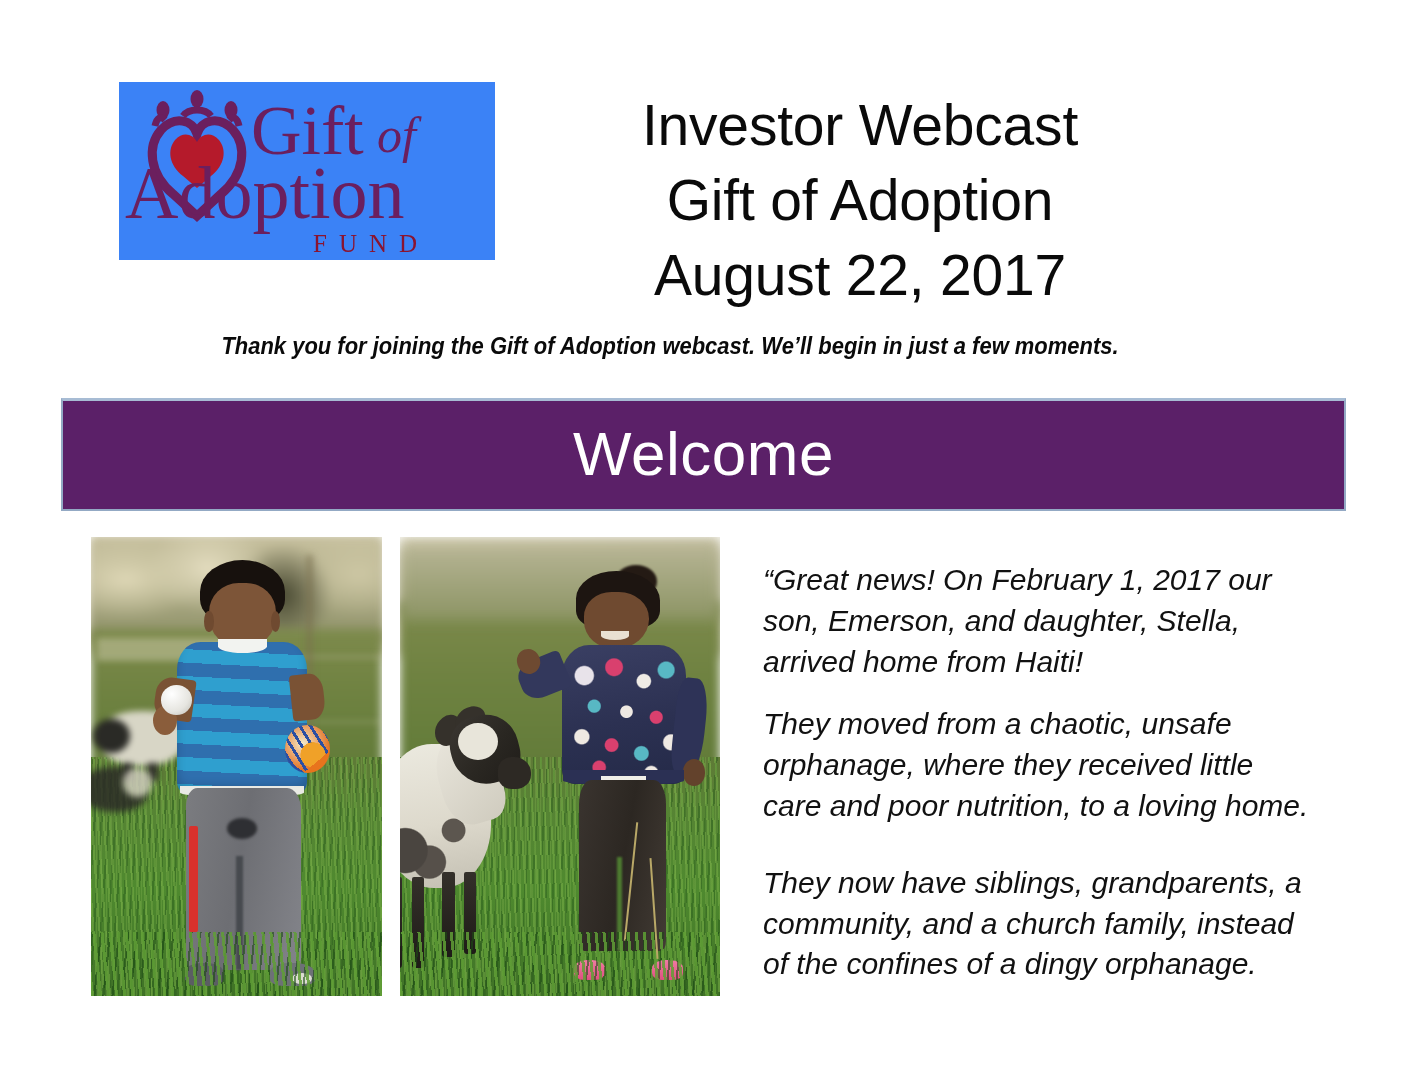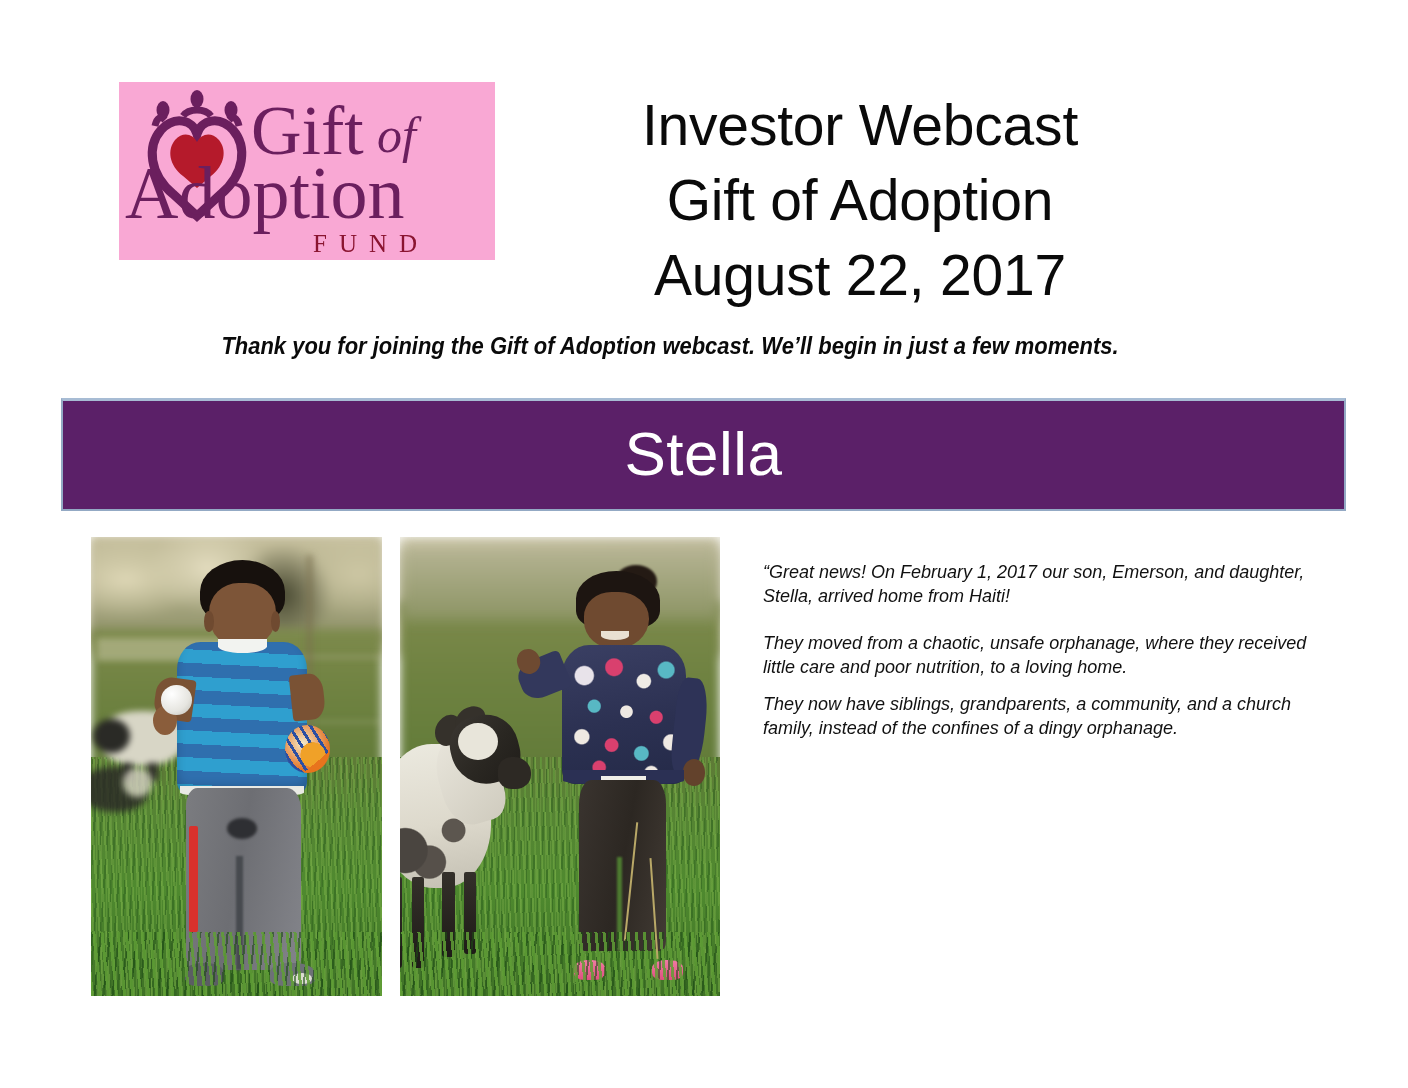--- a/index.html
+++ b/index.html
@@ -19,21 +19,21 @@
     left: 0; top: 0;
     width: 1408px;
     height: 390px;
   }
 
   
   #logo-box {
     position: absolute;
     left: 119px; top: 82px;
     width: 376px; height: 178px;
-    background: #f9a8d4;
+    background: #3b82f6;
   }
   #logo-art {
     position: absolute;
     left: 0; top: 0;
     width: 376px; height: 178px;
   }
 
   
   #title-block {
     position: absolute;
@@ -430,21 +430,21 @@
   <div id="title-block">
     <span class="tline">Investor Webcast</span>
     <span class="tline">Gift of Adoption</span>
     <span class="tline">August 22, 2017</span>
   </div>
 
   <div id="welcome-note">Thank you for joining the Gift of Adoption webcast. We’ll begin in just a few moments.</div>
 </div>
 
 <div id="welcome-banner">
-  <div id="welcome-banner-title">Stella</div>
+  <div id="welcome-banner-title">Welcome</div>
 </div>
 
 <div id="photo-boy" class="photo">
   <div class="scene">
     <div class="bg-sky"></div>
     <div class="bg-wall"></div>
     <div class="bg-mid"></div>
     <div class="blurline" style="left:2%;top:22%;width:44%;height:5%;"></div>
     <div class="blurline" style="left:48%;top:26%;width:54%;height:2px;background:rgba(200,196,170,.55);"></div>
     <div class="blurline" style="left:46%;top:40%;width:56%;height:2px;background:rgba(190,188,160,.45);"></div>
@@ -530,18 +530,18 @@
       <div class="shoe-g shoe-gl"></div>
       <div class="shoe-g shoe-gr"></div>
     </div>
 
     <div class="stalk" style="left:72%;top:62%;height:26%;transform:rotate(6deg);"></div>
     <div class="stalk" style="left:79%;top:70%;height:22%;transform:rotate(-4deg);"></div>
     <div class="grass-fg"></div>
   </div>
 </div>
 
-<div id="testimonial" style="position:absolute;left:763px;top:560px;width:553px;font-size:18px;
+<div id="testimonial" style="position:absolute;left:763px;top:560px;width:553px;font-size:30px;
             font-style:italic;line-height:1.36;color:#111;">
   <p style="margin-bottom:22px;">“Great news! On February 1, 2017 our son, Emerson, and daughter, Stella, arrived home from Haiti!</p>
-  <p style="margin-bottom:12px;">They moved from a chaotic, unsafe orphanage, where they received little care and poor nutrition, to a loving home.</p>
+  <p style="margin-bottom:36px;">They moved from a chaotic, unsafe orphanage, where they received little care and poor nutrition, to a loving home.</p>
   <p style="margin-bottom:22px;">They now have siblings, grandparents, a community, and a church family, instead of the confines of a dingy orphanage.</p>
 </div>
 
 </body></html>

